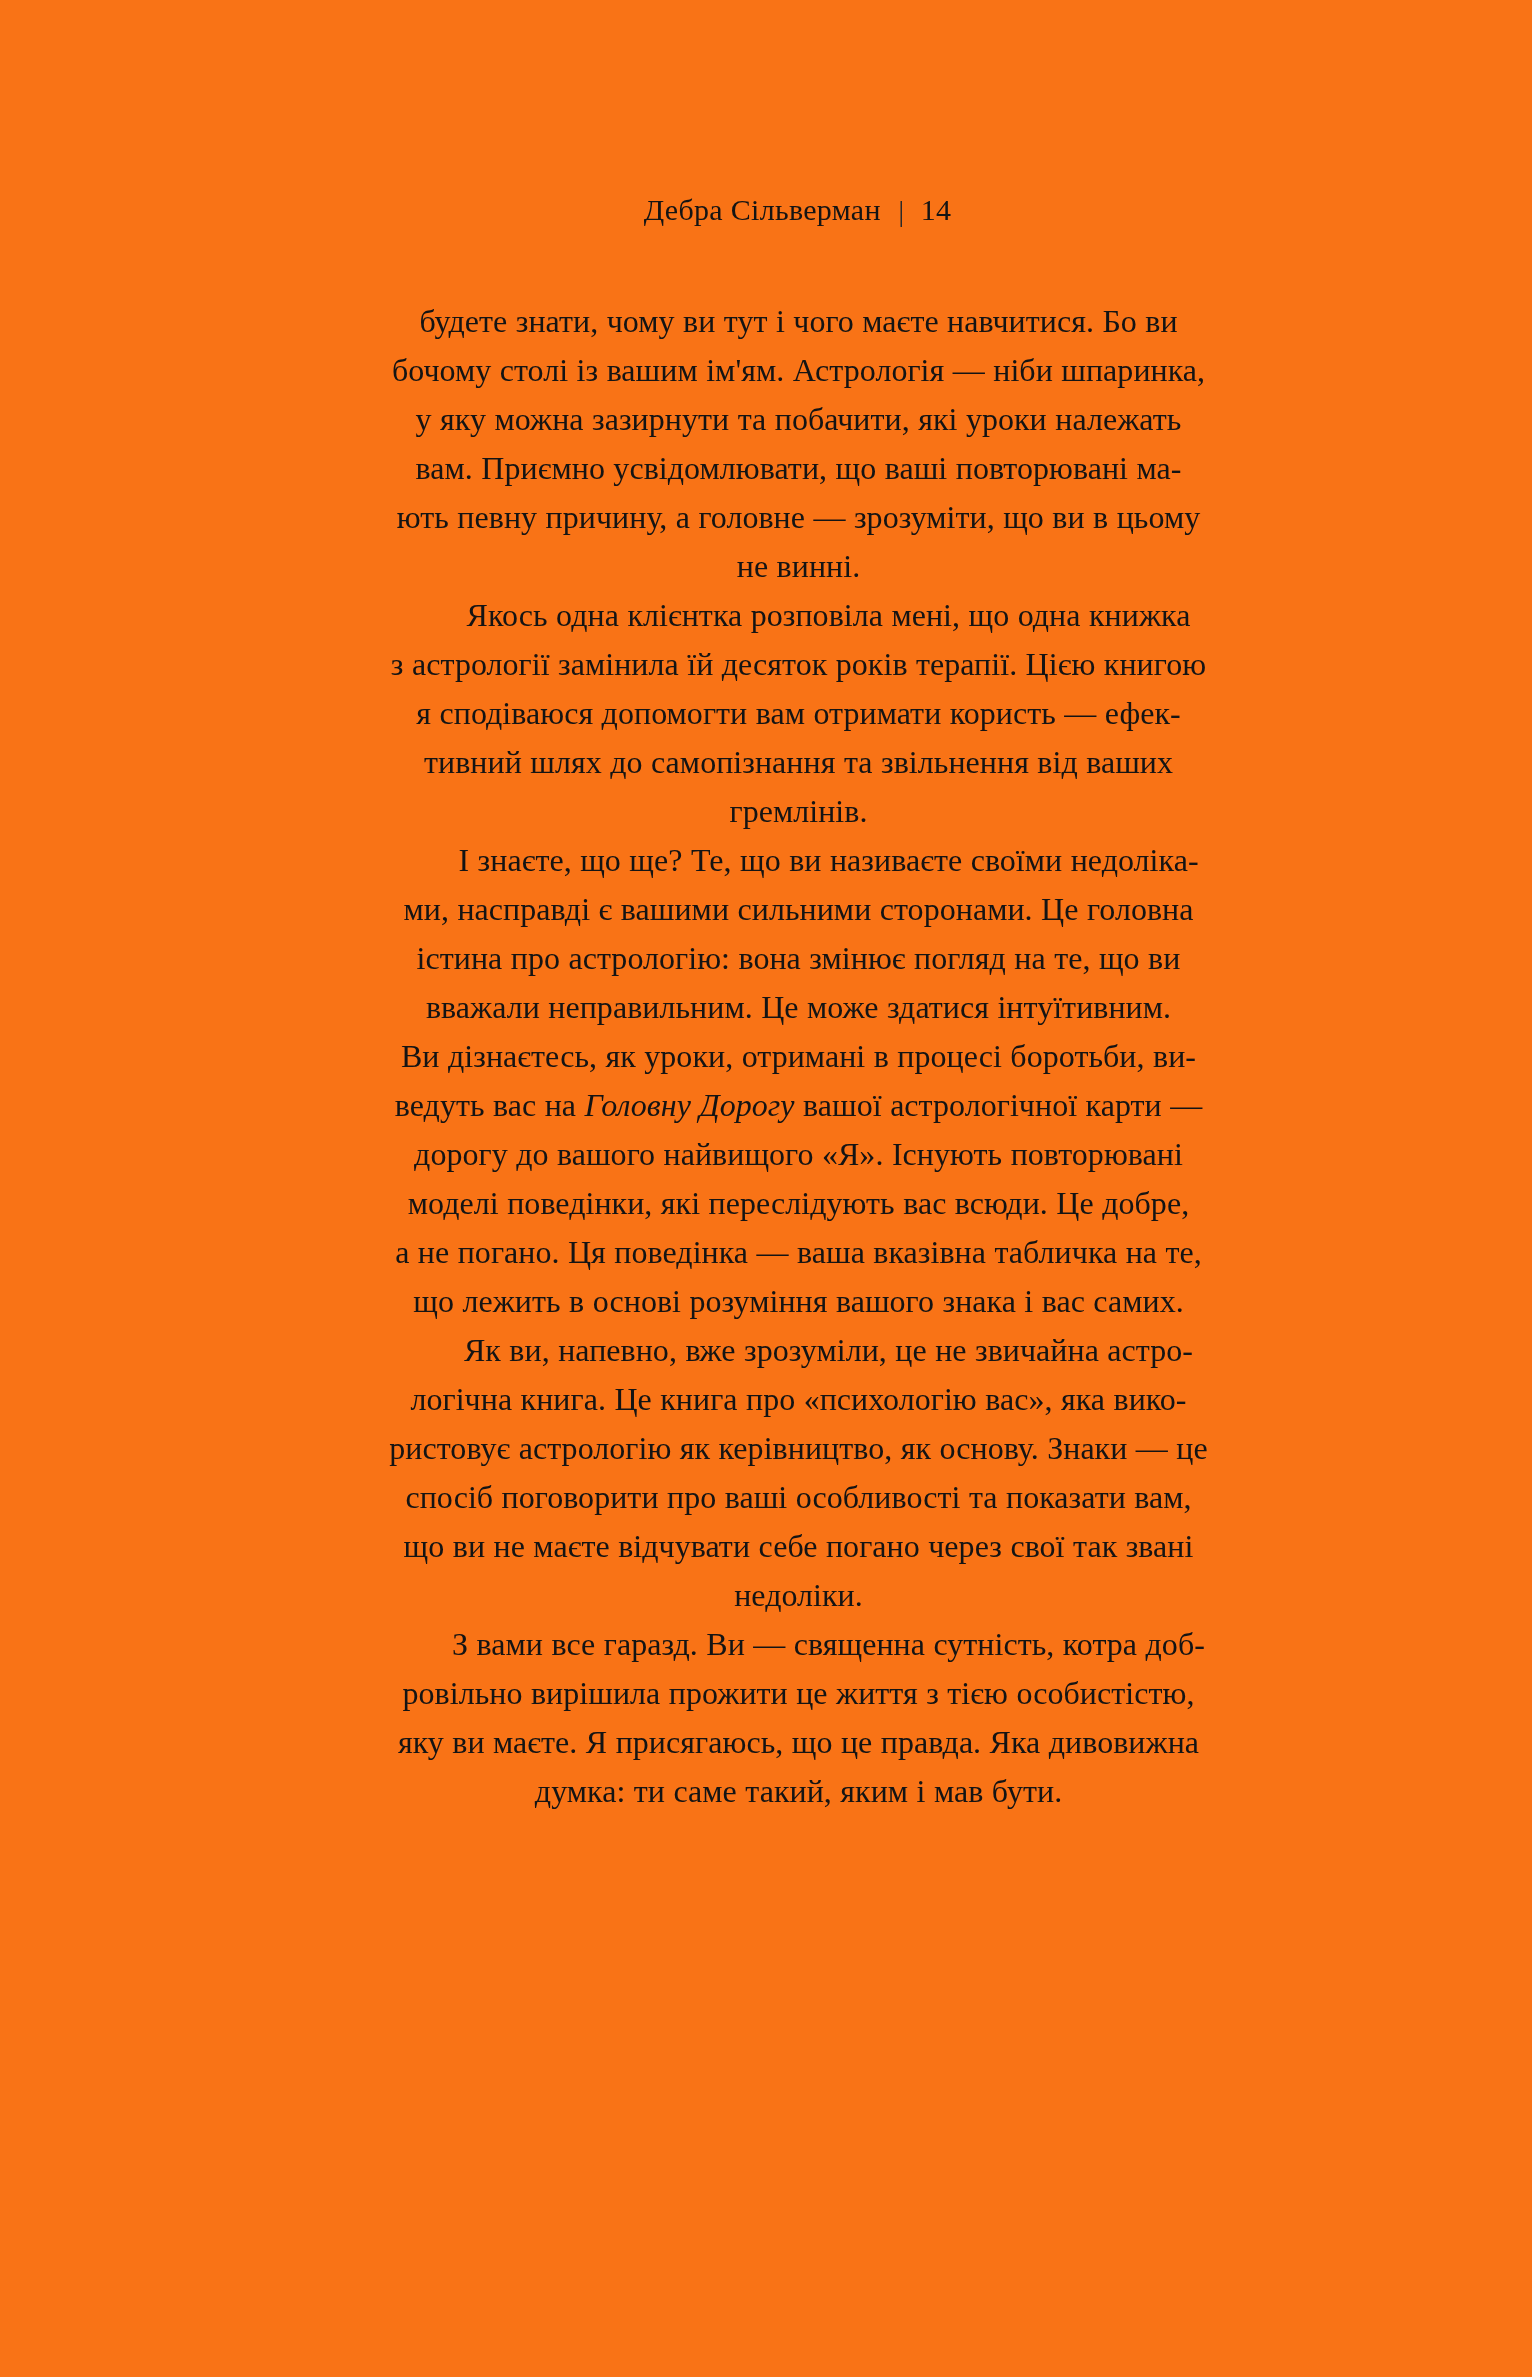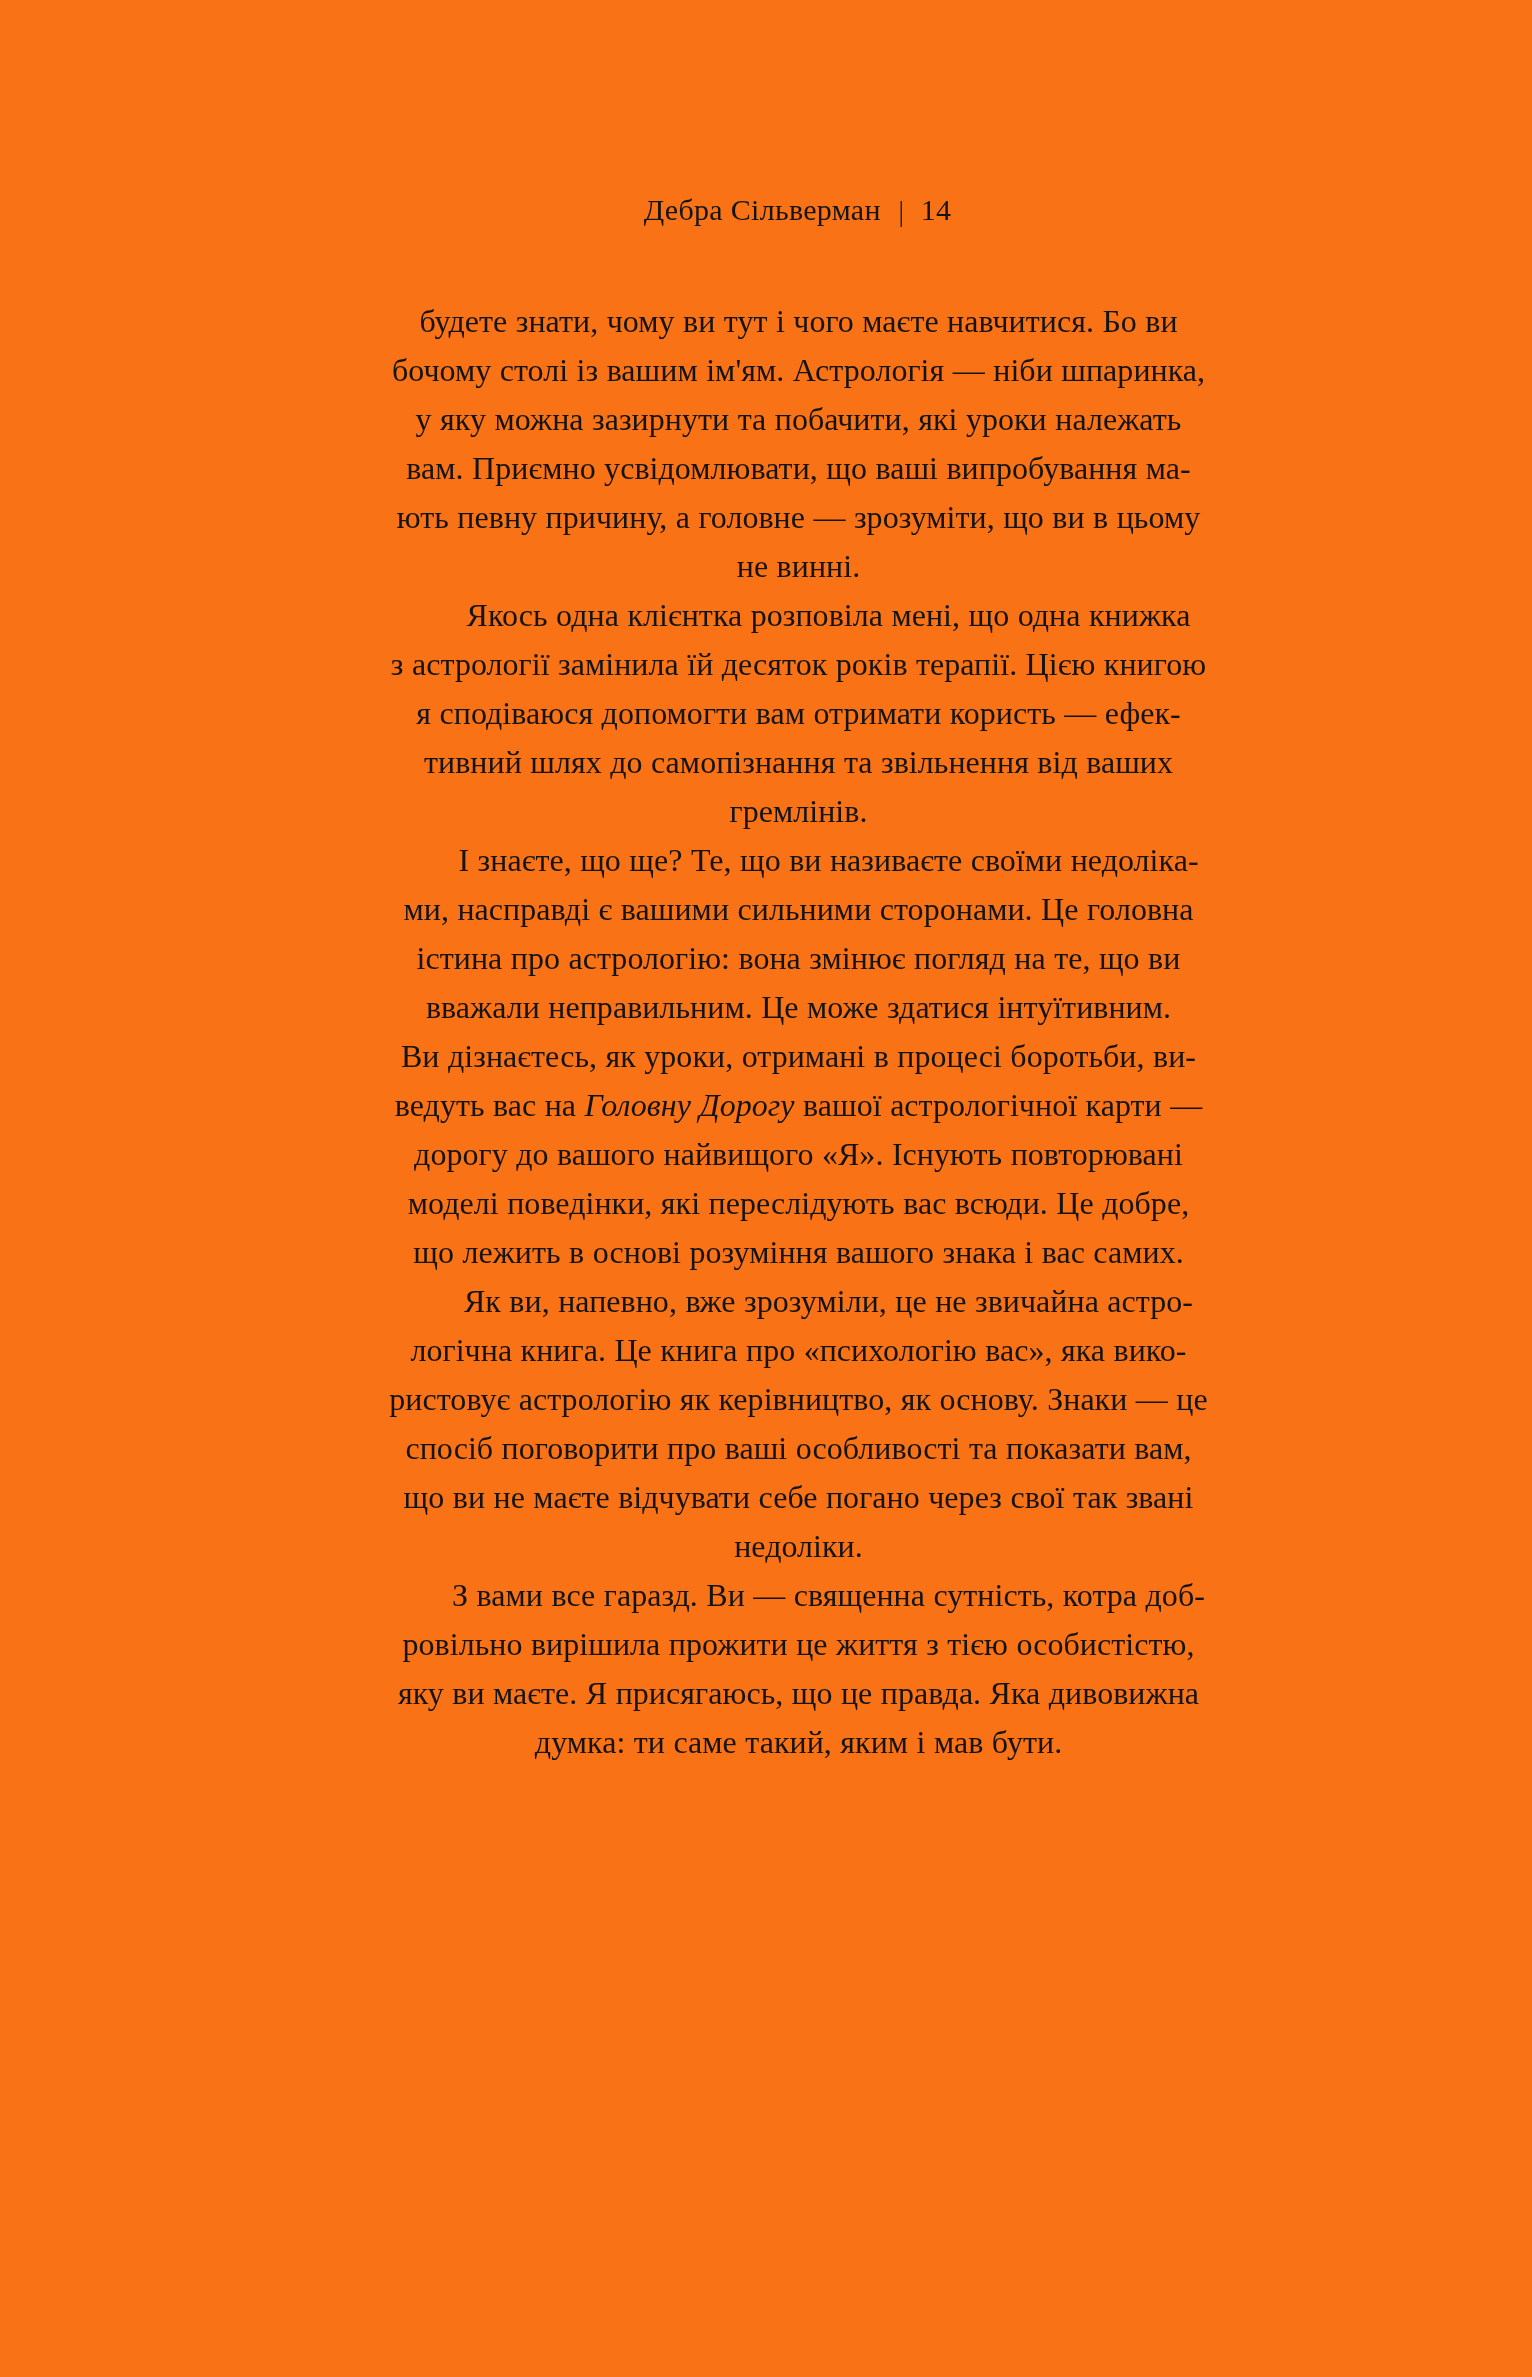--- a/index.html
+++ b/index.html
@@ -83,21 +83,21 @@
   <div class="running-head">
     <span class="rh-author">Дебра Сільверман</span><span class="rh-sep">|</span><span class="rh-page">14</span>
   </div>
 
   <div class="textblock">
 
     <p class="para">
       <span class="line">будете знати, чому ви тут і чого маєте навчитися. Бо ви</span>
       <span class="line">бочому столі із вашим ім'ям. Астрологія — ніби шпаринка,</span>
       <span class="line">у яку можна зазирнути та побачити, які уроки належать</span>
-      <span class="line">вам. Приємно усвідомлювати, що ваші випробування ма-</span>
+      <span class="line">вам. Приємно усвідомлювати, що ваші повторювані ма-</span>
       <span class="line">ють певну причину, а головне — зрозуміти, що ви в цьому</span>
       <span class="line">не винні.</span>
     </p>
 
     <p class="para">
       <span class="line indent">Якось одна клієнтка розповіла мені, що одна книжка</span>
       <span class="line">з астрології замінила їй десяток років терапії. Цією книгою</span>
       <span class="line">я сподіваюся допомогти вам отримати користь — ефек-</span>
       <span class="line">тивний шлях до самопізнання та звільнення від ваших</span>
       <span class="line">гремлінів.</span>
@@ -105,20 +105,21 @@
 
     <p class="para">
       <span class="line indent">І знаєте, що ще? Те, що ви називаєте своїми недоліка-</span>
       <span class="line">ми, насправді є вашими сильними сторонами. Це головна</span>
       <span class="line">істина про астрологію: вона змінює погляд на те, що ви</span>
       <span class="line">вважали неправильним. Це може здатися інтуїтивним.</span>
       <span class="line">Ви дізнаєтесь, як уроки, отримані в процесі боротьби, ви-</span>
       <span class="line" id="line-italic">ведуть вас на <span class="it">Головну Дорогу</span> вашої астрологічної карти —</span>
       <span class="line">дорогу до вашого найвищого «Я». Існують повторювані</span>
       <span class="line">моделі поведінки, які переслідують вас всюди. Це добре,</span>
+      <span class="line">а не погано. Ця поведінка — ваша вказівна табличка на те,</span>
       <span class="line">що лежить в основі розуміння вашого знака і вас самих.</span>
     </p>
 
     <p class="para">
       <span class="line indent">Як ви, напевно, вже зрозуміли, це не звичайна астро-</span>
       <span class="line">логічна книга. Це книга про «психологію вас», яка вико-</span>
       <span class="line">ристовує астрологію як керівництво, як основу. Знаки — це</span>
       <span class="line">спосіб поговорити про ваші особливості та показати вам,</span>
       <span class="line">що ви не маєте відчувати себе погано через свої так звані</span>
       <span class="line">недоліки.</span>

